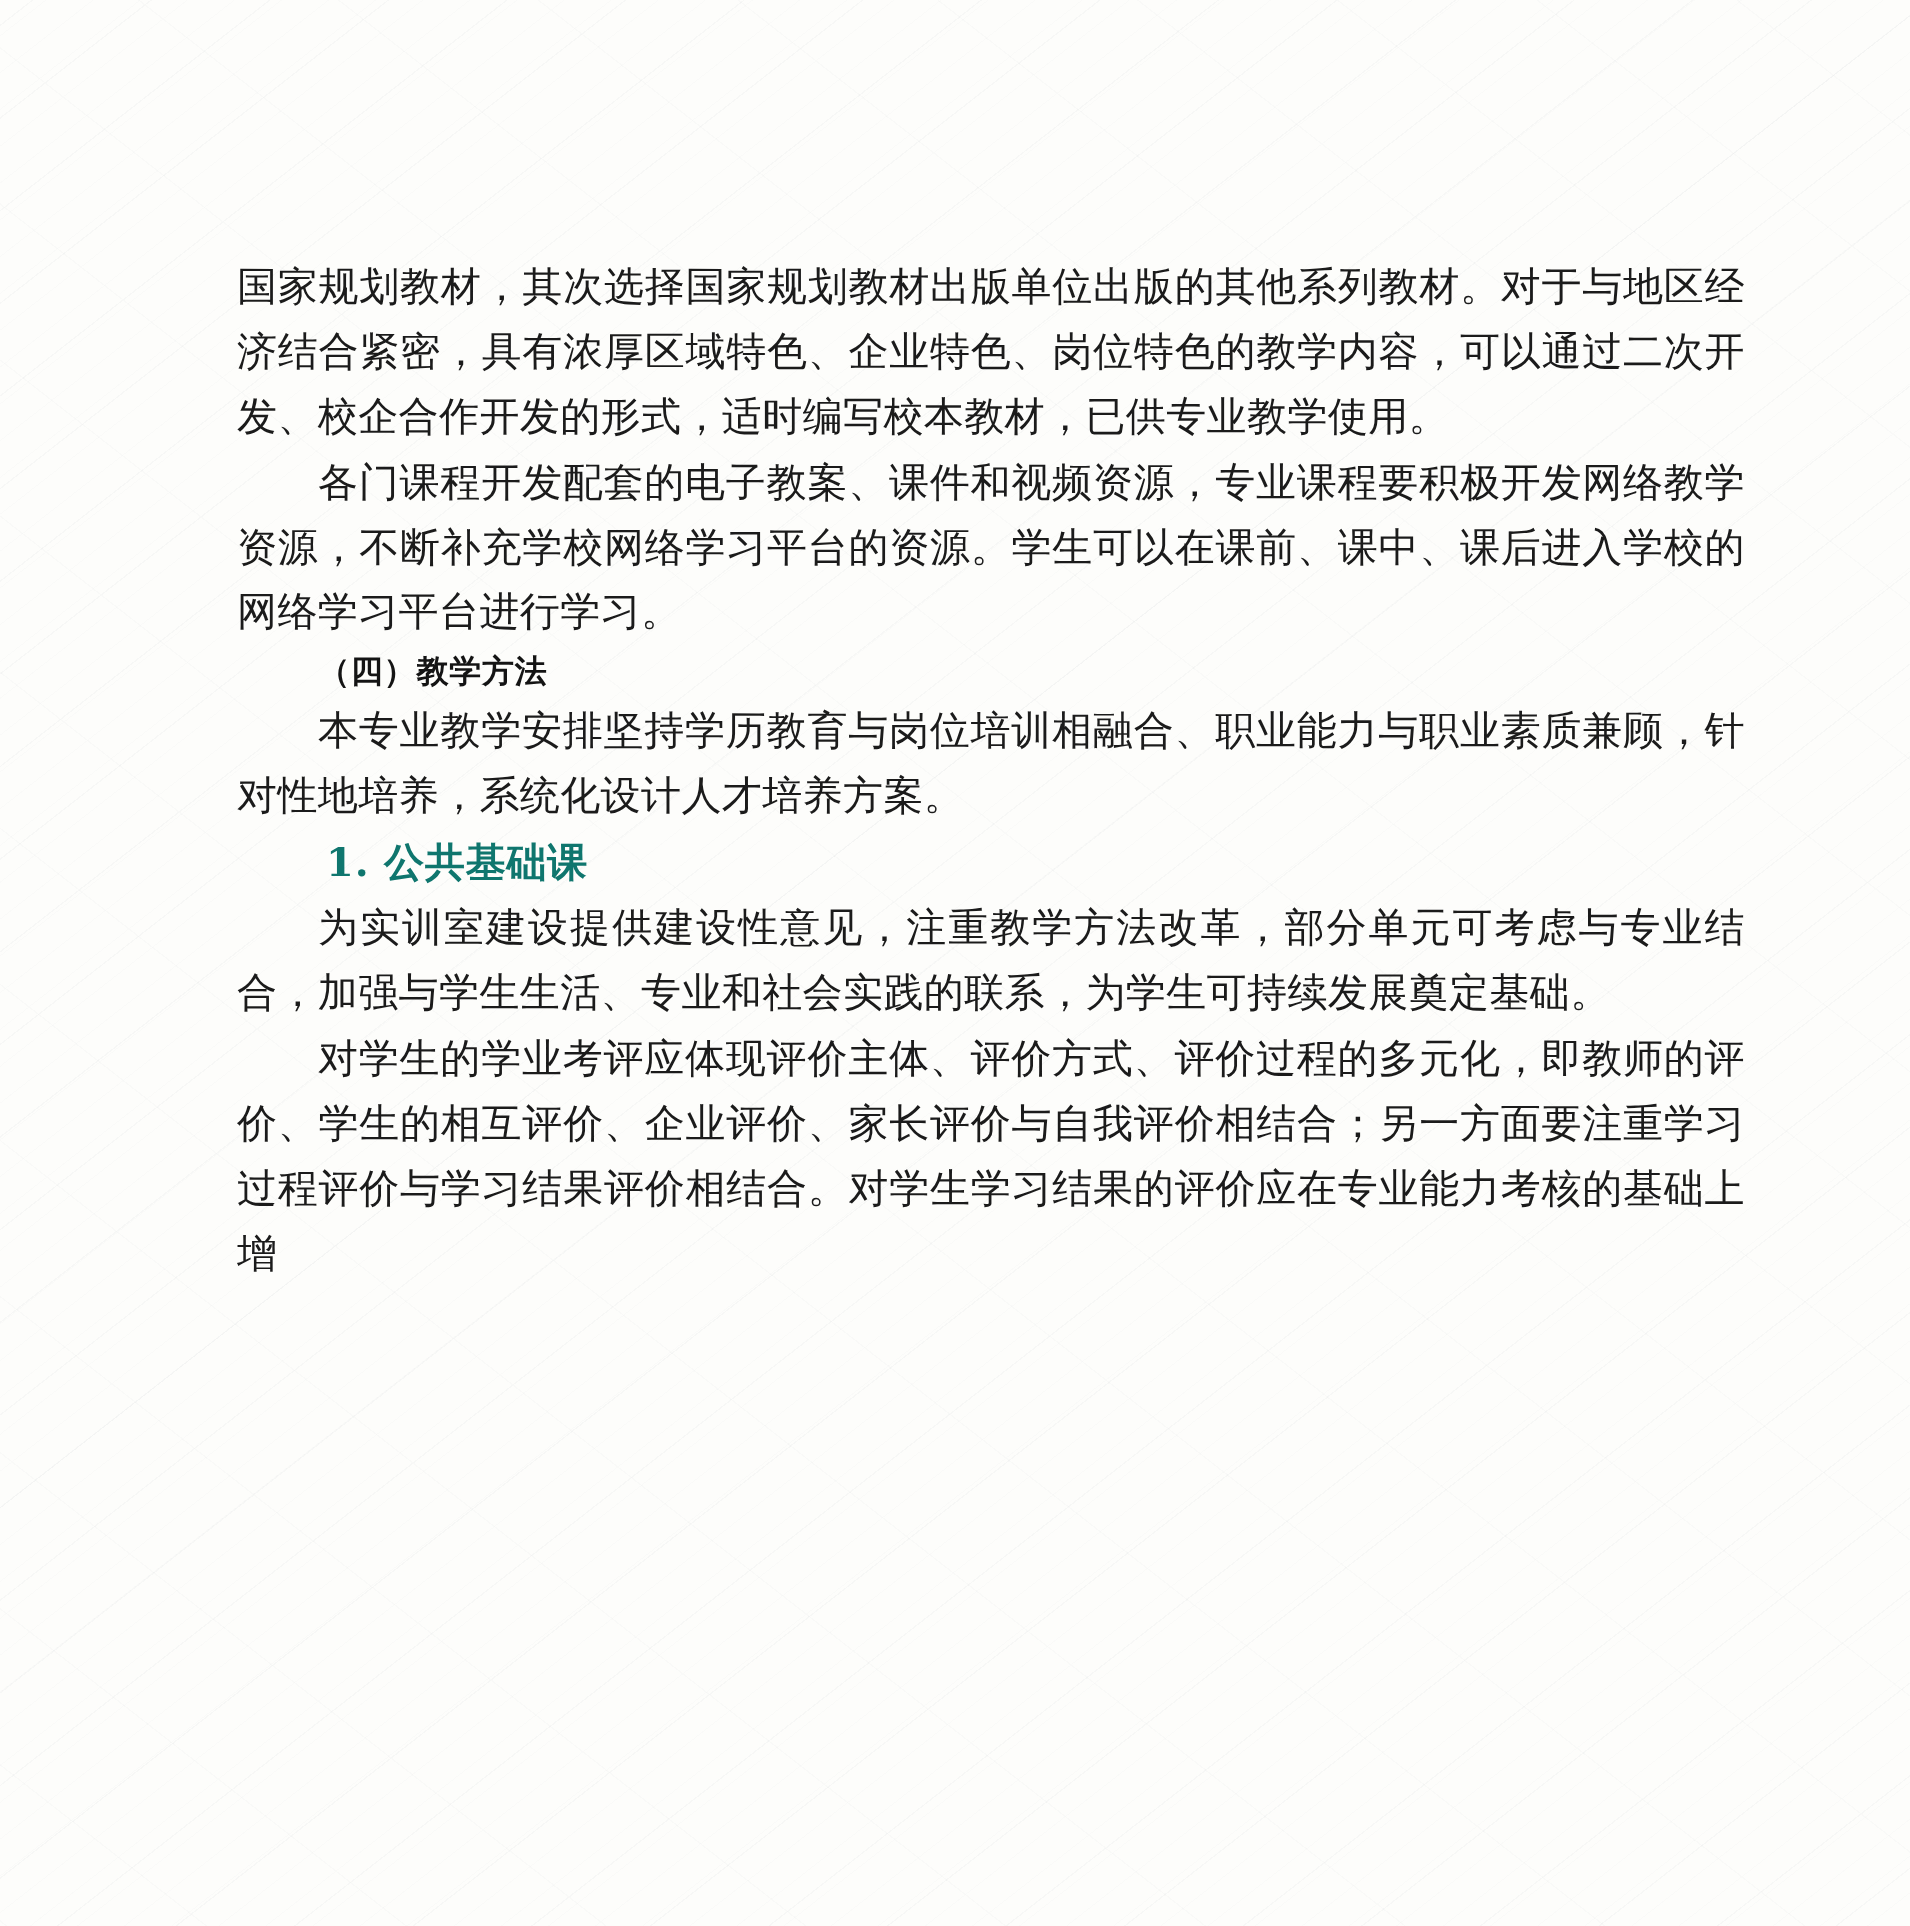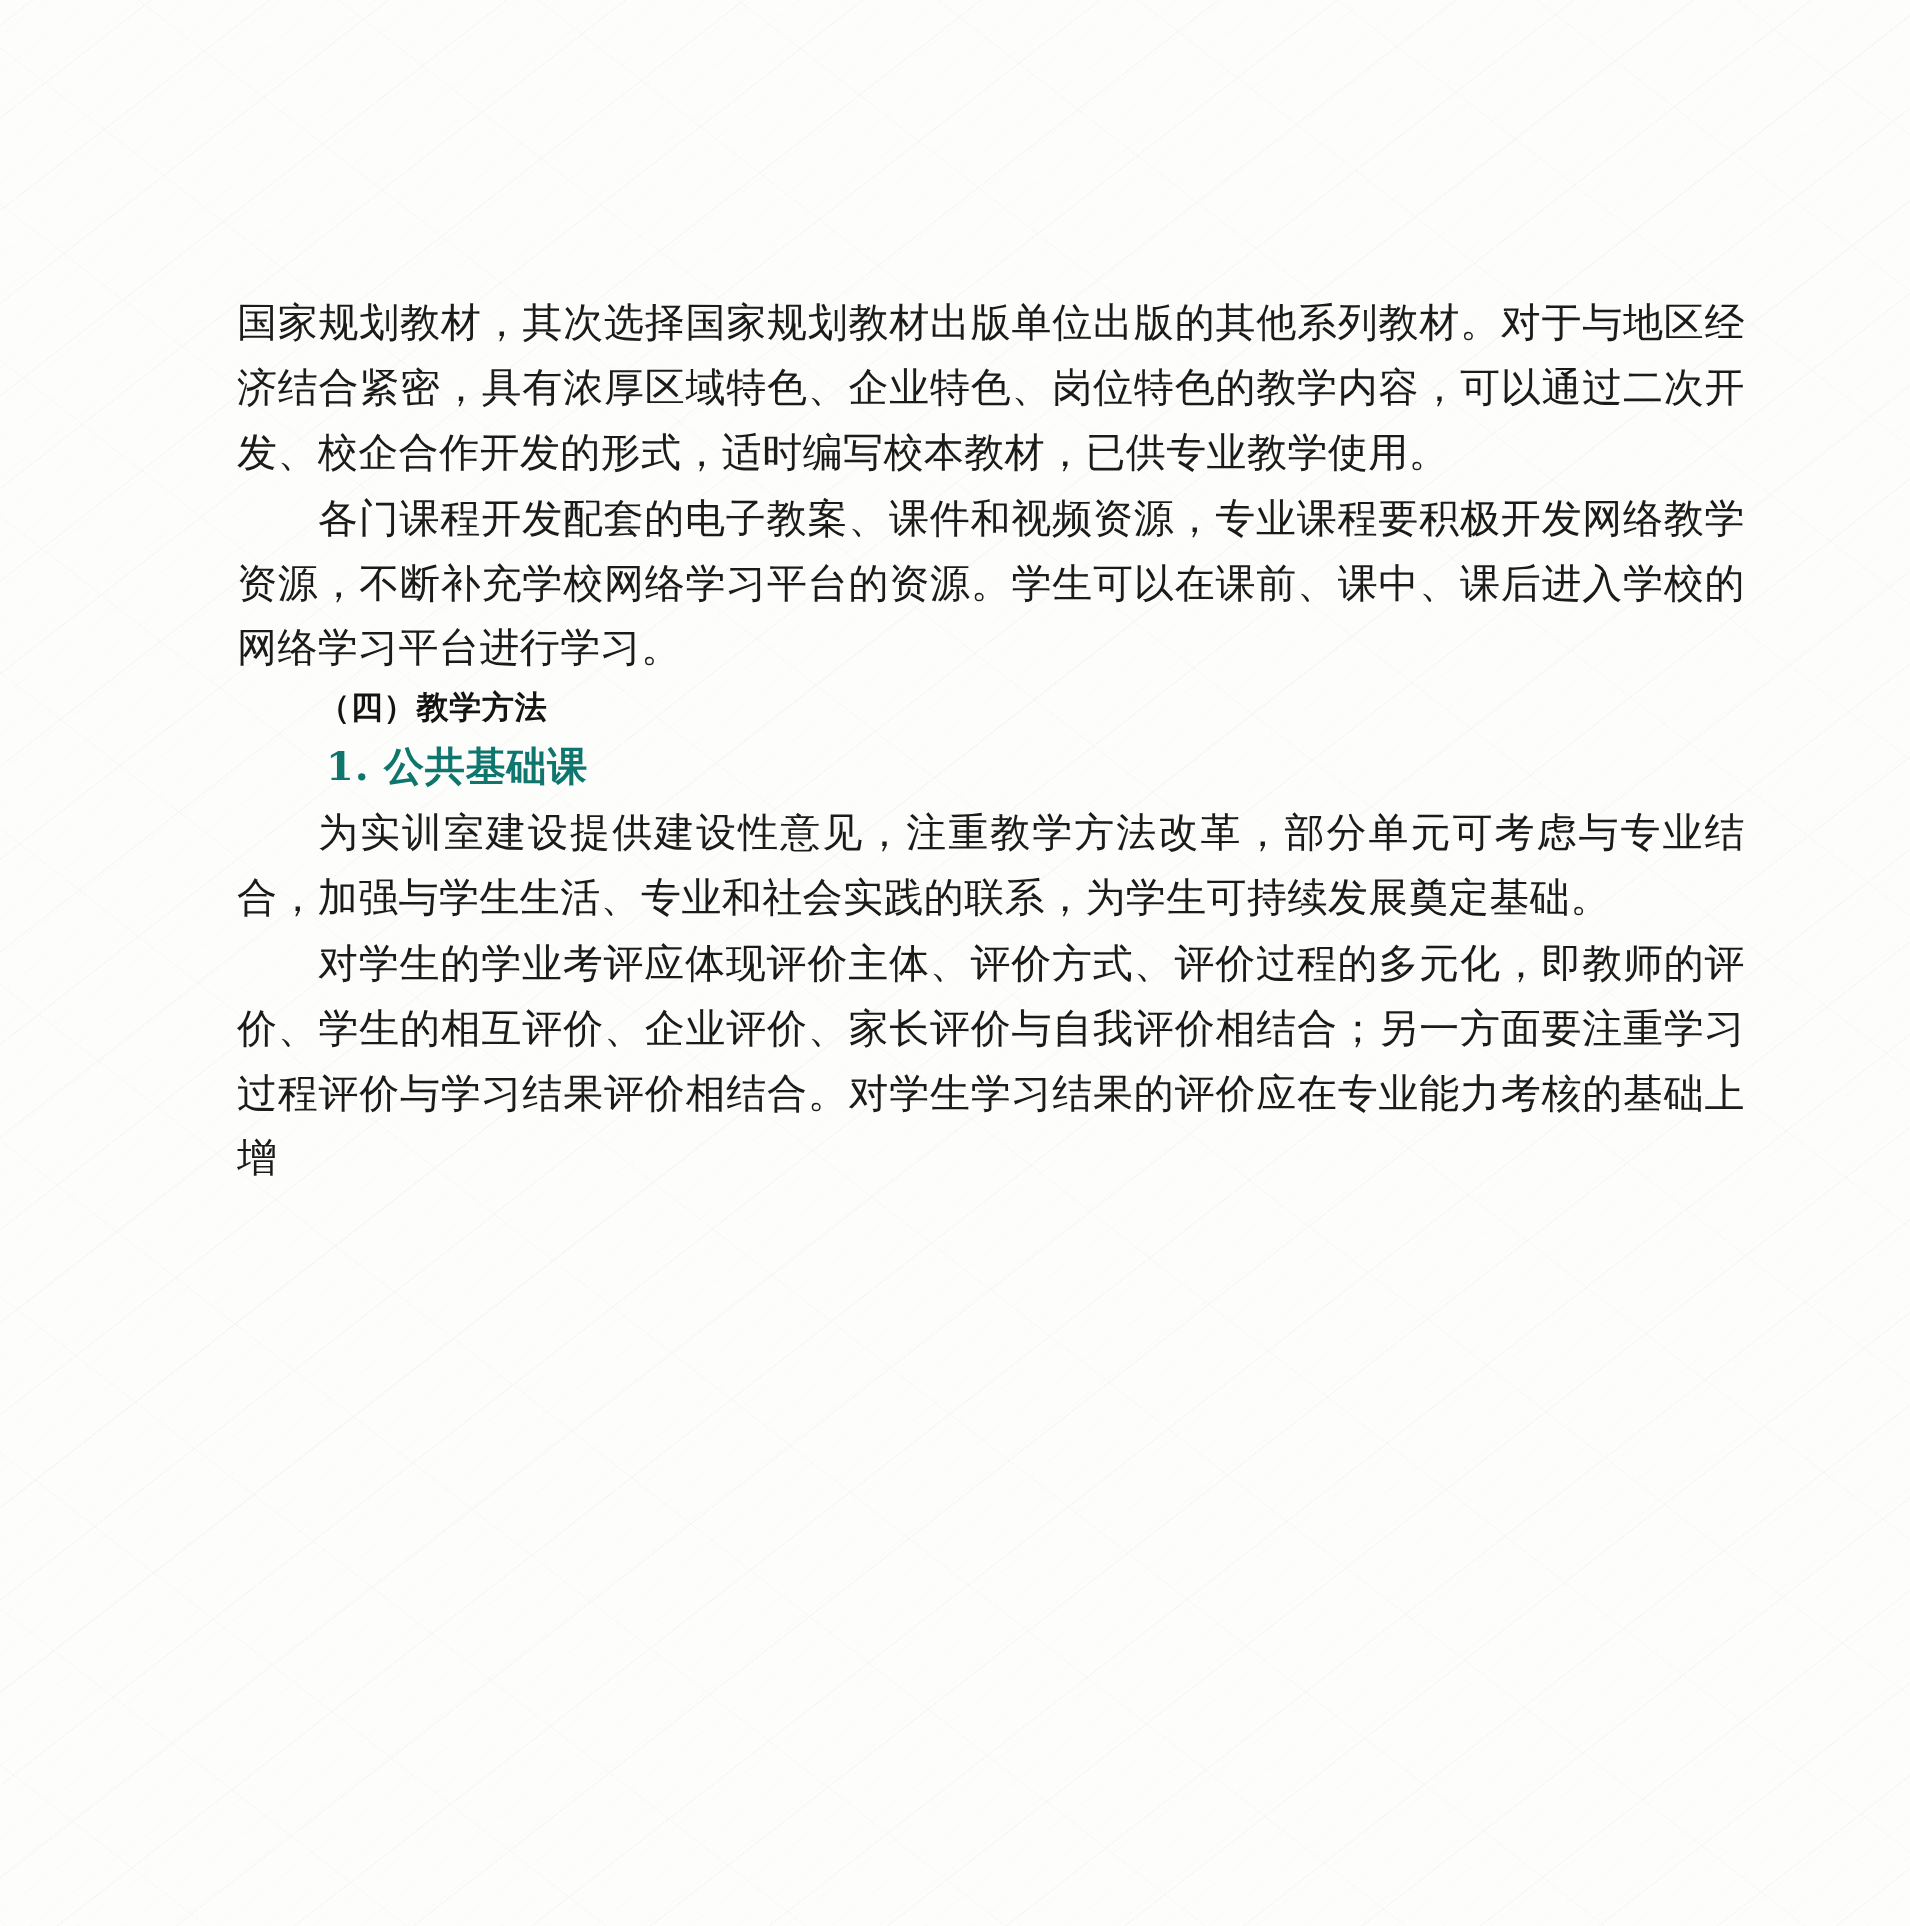--- a/index.html
+++ b/index.html
@@ -51,21 +51,20 @@
         rgba(255,255,255,0) 29px
       );
     opacity: .55;
     pointer-events: none;
     z-index: 0;
   }
   .content {
     position: relative;
     z-index: 2;
     padding: 254px 166px 0 237px;
-    margin-top: 36px;
   }
   .para {
     font-family: "DejaVu Serif", "Liberation Serif", serif;
     font-size: 40px;
     line-height: 1.62;
     color: #1b1b1b;
     letter-spacing: 0.4px;
     text-align: justify;
     margin: 0 0 1.5px 0;
     text-justify: inter-ideograph;
@@ -99,20 +98,21 @@
 
 <div class="page">
   <div class="content">
 
     <p class="para">国家规划教材，其次选择国家规划教材出版单位出版的其他系列教材。对于与地区经济结合紧密，具有浓厚区域特色、企业特色、岗位特色的教学内容，可以通过二次开发、校企合作开发的形式，适时编写校本教材，已供专业教学使用。</p>
 
     <p class="para indent">各门课程开发配套的电子教案、课件和视频资源，专业课程要积极开发网络教学资源，不断补充学校网络学习平台的资源。学生可以在课前、课中、课后进入学校的网络学习平台进行学习。</p>
 
     <p class="heading">（四）教学方法</p>
 
+    <p class="para indent">本专业教学安排坚持学历教育与岗位培训相融合、职业能力与职业素质兼顾，针对性地培养，系统化设计人才培养方案。</p>
 
     <p class="subheading">1. 公共基础课</p>
 
     <p class="para indent">为实训室建设提供建设性意见，注重教学方法改革，部分单元可考虑与专业结合，加强与学生生活、专业和社会实践的联系，为学生可持续发展奠定基础。</p>
 
 
 
 
     <p class="para indent">对学生的学业考评应体现评价主体、评价方式、评价过程的多元化，即教师的评价、学生的相互评价、企业评价、家长评价与自我评价相结合；另一方面要注重学习过程评价与学习结果评价相结合。对学生学习结果的评价应在专业能力考核的基础上增</p>
 

